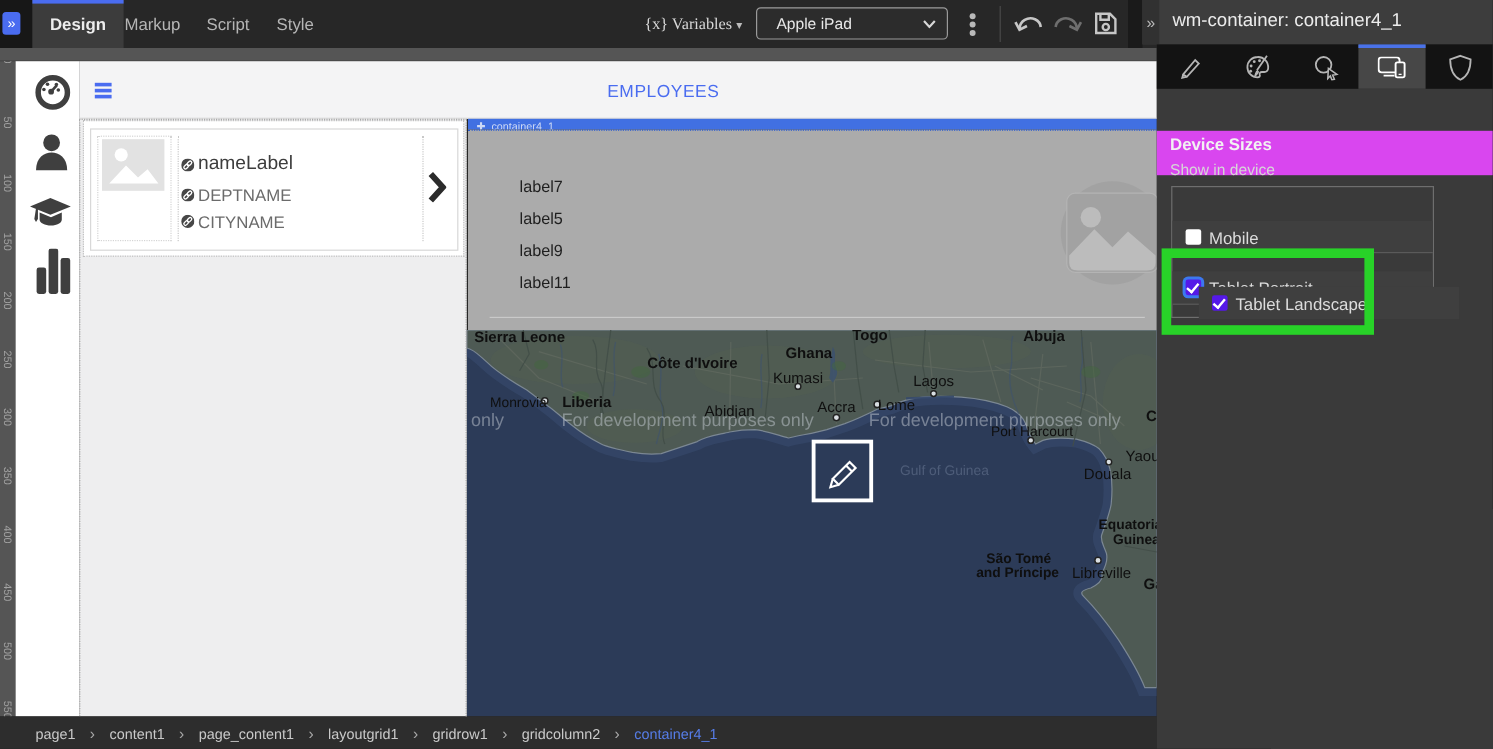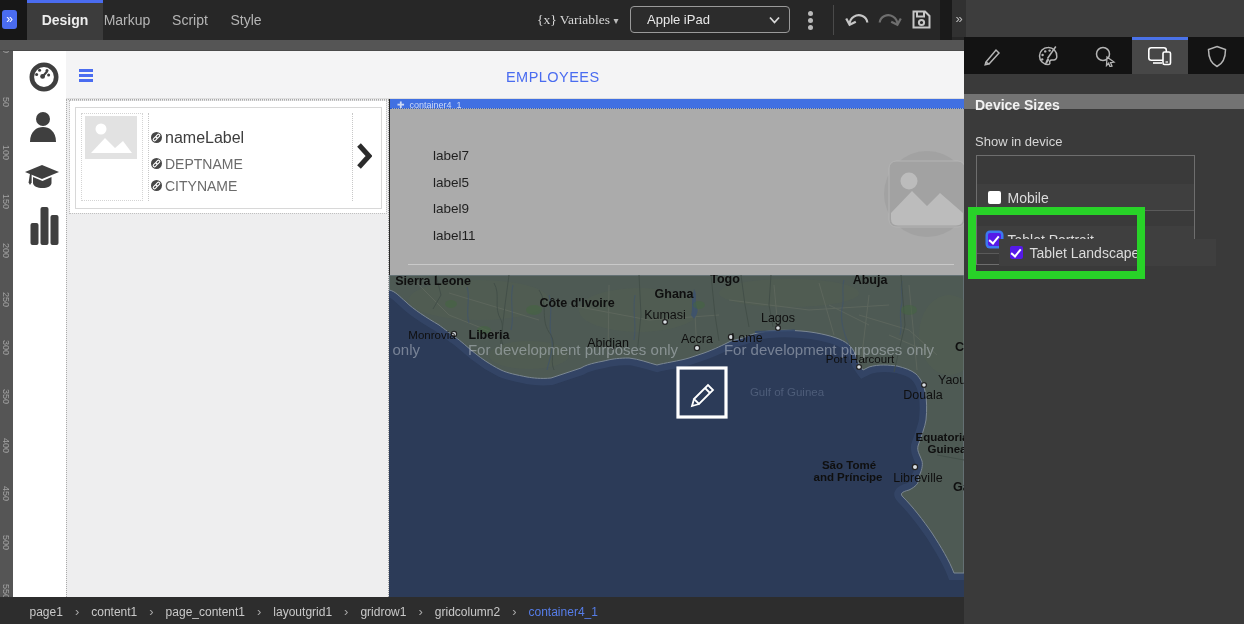--- a/index.html
+++ b/index.html
@@ -279,20 +279,21 @@
   <div style="position:absolute;left:29.5px;top:7px;white-space:nowrap;">
     page1<span class="bsep">›</span>content1<span class="bsep">›</span>page_content1<span class="bsep">›</span>layoutgrid1<span class="bsep">›</span>gridrow1<span class="bsep">›</span>gridcolumn2<span class="bsep">›</span><span style="color:#567de8;">container4_1</span>
   </div>
 </div>
 
 <div class="abs" style="left:952px;top:0;width:292px;height:624px;">
   <div class="abs" style="left:12px;top:37px;width:280px;height:587px;background:#3a3a3a;"></div>
 
   <div class="abs" style="left:0;top:0;width:292px;height:37px;background:#3d3d3d;">
     <div class="abs" style="left:0;top:0;width:14px;height:37px;background:#313131;color:#bbb;font-size:13px;text-align:center;line-height:37px;">»</div>
+    <div class="abs" style="left:25px;top:9px;color:#ececec;font-size:15.5px;">wm-container: container4_1</div>
   </div>
 
   <div class="abs" style="left:12px;top:37px;width:280px;height:37px;background:#131313;">
     <div class="abs" style="left:168px;top:0;width:56px;height:37px;background:#474747;border-top:3px solid #4a72e8;"></div>
 
     <svg class="abs" style="left:18px;top:9px;" width="20" height="20" viewBox="0 0 20 20">
       <path d="M4,16 L14,4 L17,7 L7,18 Z M4,16 L3.2,18.8 L6.5,18" fill="none" stroke="#b5b5b5" stroke-width="1.5"></path>
     </svg>
 
     <svg class="abs" style="left:73px;top:8px;" width="22" height="22" viewBox="0 0 22 22">
@@ -316,21 +317,21 @@
       <path d="M5,16 h9" stroke="#fff" stroke-width="1.6"></path>
       <rect x="15" y="5" width="7.5" height="12.5" rx="1.5" fill="#474747" stroke="#fff" stroke-width="1.6"></rect>
       <path d="M17.5,15 h2.5" stroke="#fff" stroke-width="1.2"></path>
     </svg>
 
     <svg class="abs" style="left:243px;top:8px;" width="20" height="23" viewBox="0 0 20 23">
       <path d="M10,1.5 L18.5,4.5 C18.5,12 16,18.5 10,21.5 C4,18.5 1.5,12 1.5,4.5 Z" fill="none" stroke="#b5b5b5" stroke-width="1.5"></path>
     </svg>
   </div>
 
-  <div class="abs" style="left:12px;top:94px;width:280px;height:15px;background:#737373;color:#f2f2f2;font-weight:bold;font-size:14px;line-height:23px;padding-left:11px;">Device Sizes</div>
+  <div class="abs" style="left:12px;top:109px;width:280px;height:37px;background:#d946ef;color:#f2f2f2;font-weight:bold;font-size:14px;line-height:23px;padding-left:11px;">Device Sizes</div>
   <div class="abs" style="left:23px;top:134px;color:#d6d6d6;font-size:13px;">Show in device</div>
 
   <div class="abs" style="left:23.5px;top:155px;width:219px;height:110px;border:1px solid #6e6e6e;">
     <div class="row" style="top:27.5px;">
         <span class="cb"></span>
         <span class="lbl">Mobile</span>
       </div>
     <div class="row" style="top:70px;padding-left:39px;">
         <span class="cb cbc cbf"></span>
         <span class="lbl">Tablet Portrait</span>

